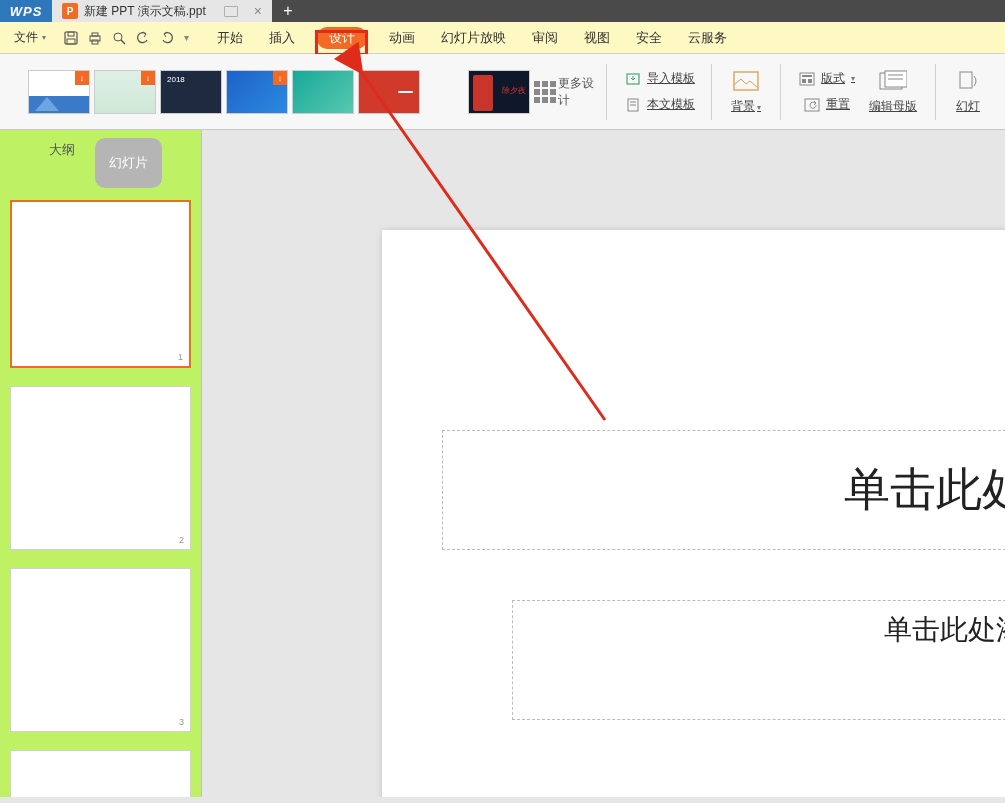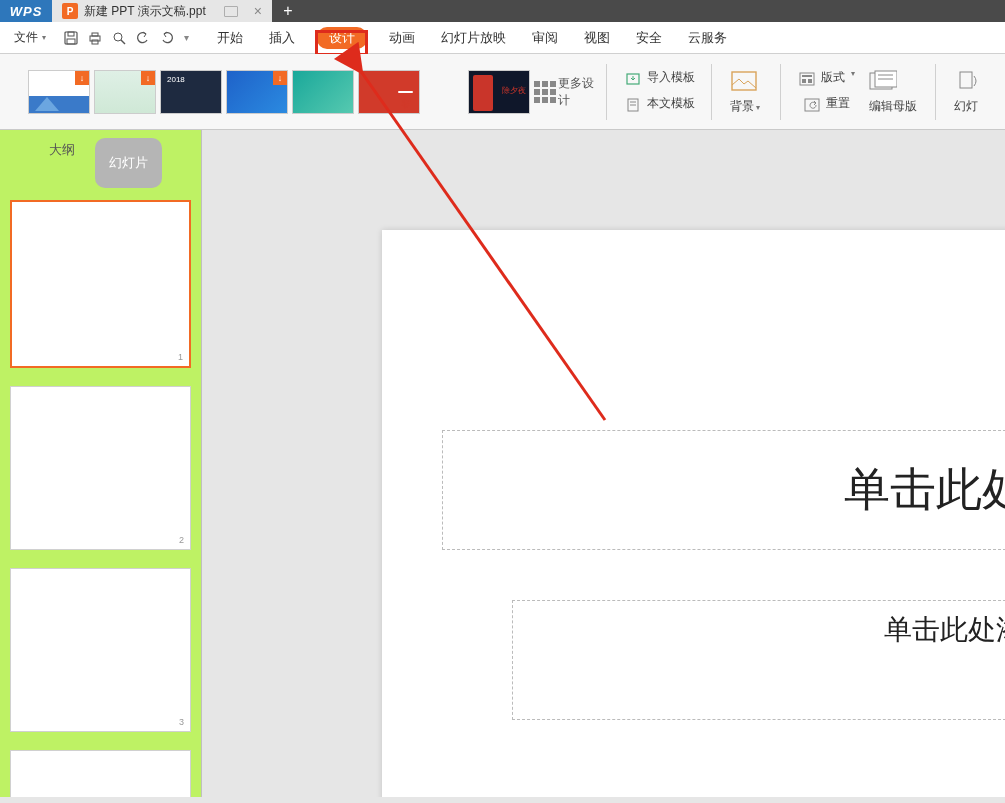--- a/index.html
+++ b/index.html
@@ -5,38 +5,38 @@
   * { box-sizing: border-box; margin: 0; padding: 0; }
   body { font-family: "Microsoft YaHei", sans-serif; font-size: 12px; background: #e6e6e6; color: #333; width: 1005px; height: 803px; overflow: hidden; position: relative; }
   .titlebar { height: 22px; background: #4a4a4a; display: flex; align-items: stretch; }
   .wps-logo { width: 52px; background: #2e77bb; color: #fff; display: flex; align-items: center; justify-content: center; font-size: 13px; font-style: italic; font-weight: bold; letter-spacing: 1px; }
   .tab-active { background: #e6e6e6; display: flex; align-items: center; padding: 0 10px; gap: 6px; color: #333; font-size: 12px; }
   .tab-active .ppt-icon { width: 16px; height: 16px; background: #f26a24; border-radius: 2px; display: flex; align-items: center; justify-content: center; color: #fff; font-size: 10px; font-weight: bold; }
   .tab-monitor { width: 14px; height: 11px; border: 1px solid #888; border-radius: 1px; margin-left: 12px; opacity: .6; }
   .tab-close { margin-left: 10px; color: #888; font-size: 14px; cursor: pointer; }
   .tab-new { color: #fff; width: 32px; display: flex; align-items: center; justify-content: center; font-size: 16px; cursor: pointer; }
 
-  .menubar { height: 32px; background: #ffffff; border-bottom: 1px solid #d0d0d0; display: flex; align-items: center; padding: 0 8px; gap: 4px; }
+  .menubar { height: 32px; background: #fef9c3; border-bottom: 1px solid #d0d0d0; display: flex; align-items: center; padding: 0 8px; gap: 4px; }
   .menubar .file-btn { display: flex; align-items: center; gap: 2px; padding: 2px 6px; cursor: pointer; }
   .menubar .qat { display: flex; align-items: center; gap: 6px; margin-left: 6px; margin-right: 14px; }
   .qat-item { width: 18px; height: 18px; display: flex; align-items: center; justify-content: center; color: #555; cursor: pointer; }
   .menu-tabs { display: flex; align-items: center; gap: 18px; margin-left: 6px; }
   .menu-tab { cursor: pointer; color: #333; font-size: 13px; padding: 2px 4px; }
   .menu-tab.selected { background: #f26a24; color: #fff; border-radius: 10px; padding: 2px 12px; }
   .menu-tab-highlight { position: absolute; left: 315px; top: 30px; width: 53px; height: 26px; border: 3px solid #de2b1c; pointer-events: none; }
 
   .ribbon { height: 76px; background: #f7f7f7; border-bottom: 1px solid #c9c9c9; display: flex; align-items: center; padding: 0 6px 0 28px; position: relative; }
   .tmpl-row { display: flex; gap: 4px; align-items: center; flex-wrap: nowrap; }
   .tmpl { width: 62px; height: 44px; border: 1px solid #ccc; position: relative; overflow: hidden; cursor: pointer; background:#fff; }
   .tmpl .dl { position: absolute; top: 0; right: 0; width: 14px; height: 14px; background: #f26a24; color: #fff; font-size: 9px; display: flex; align-items: center; justify-content: center; }
   .more-designs { width: 62px; height: 54px; display: flex; flex-direction: row; align-items: center; justify-content: center; gap: 2px; cursor: pointer; color:#555; }
   .grid-icon { display: grid; grid-template-columns: repeat(3,6px); grid-template-rows: repeat(3,6px); gap: 2px; }
   .grid-icon span { background: #888; }
   .vsep { width: 1px; height: 56px; background: #d0d0d0; margin: 0 10px; }
-  .ribbon-btn { display: flex; flex-direction: column; align-items: flex-start; justify-content: center; gap: 2px; padding: 4px 8px; cursor: pointer; color:#444; min-width: 48px; }
+  .ribbon-btn { display: flex; flex-direction: column; align-items: center; justify-content: center; gap: 2px; padding: 4px 8px; cursor: pointer; color:#444; min-width: 48px; text-decoration: underline; }
   .ribbon-btn.row { flex-direction: row; gap: 4px; min-width: auto; height: 24px; padding: 2px 6px; }
   .ribbon-col { display: flex; flex-direction: column; gap: 2px;}
   .ico { width: 20px; height: 20px; display: flex; align-items: center; justify-content: center; }
   .ico-lg { width: 28px; height: 28px; }
   .caret { font-size: 8px; margin-left: 2px; color:#777; }
 
   .workspace { display: flex; height: calc(803px - 28px - 32px - 76px); background: #e6e6e6; }
   .sidepanel { width: 202px; background: #bef264; border-right: 1px solid #bfbfbf; display: flex; flex-direction: column; }
   .panel-tabs { display: flex; gap: 10px; justify-content: center; padding: 8px 0 12px; }
   .panel-tab { font-size: 13px; color:#555; cursor: pointer; padding: 3px 10px;}

